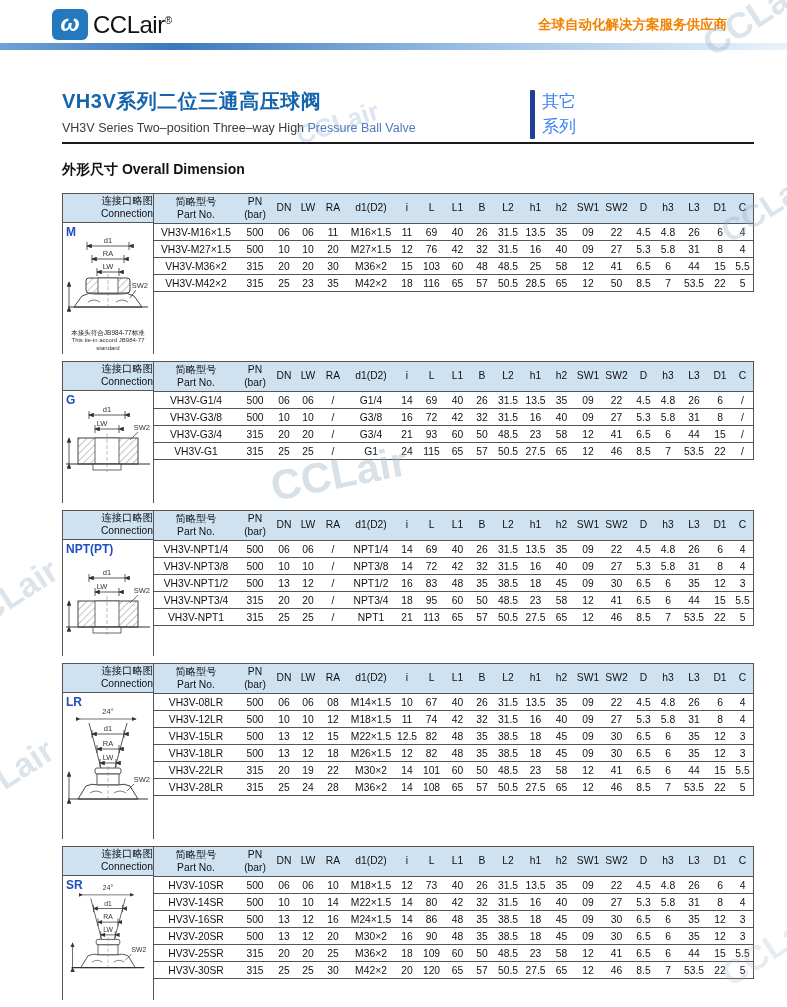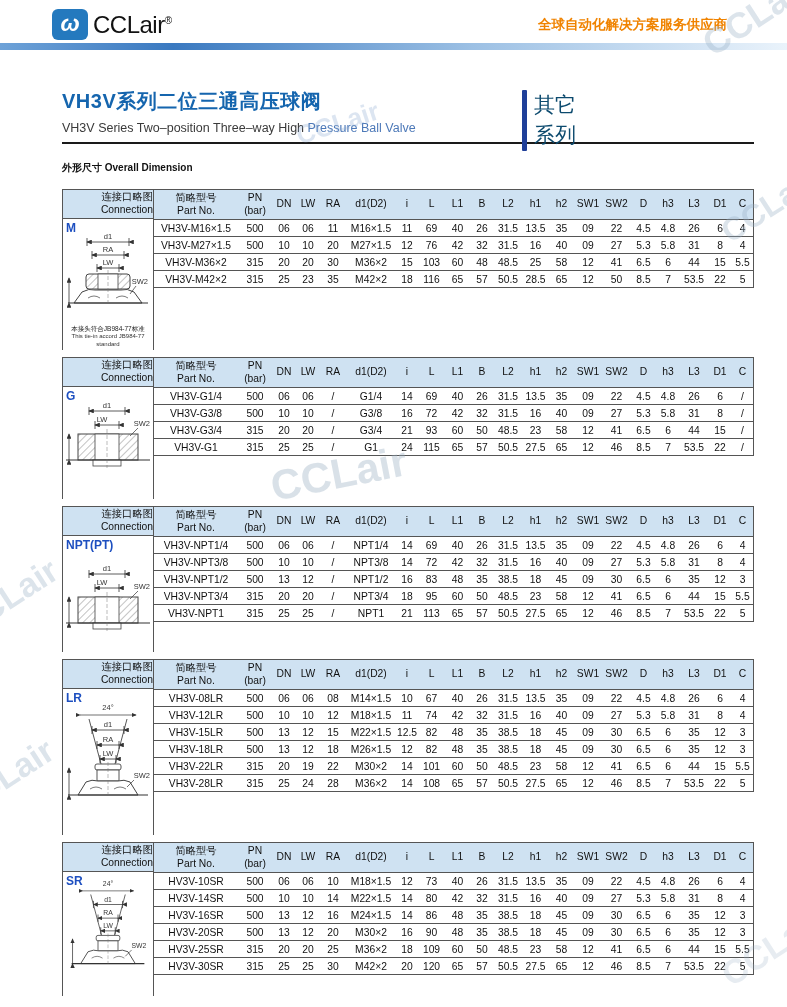--- a/index.html
+++ b/index.html
@@ -24,23 +24,23 @@
   .brand sup{font-size:10px; vertical-align:super;}
   .slogan{font-size:13.5px; font-weight:bold; color:var(--slogan-orange);}
   .top-bar{height:7px; background:linear-gradient(90deg,#6ea2d8 0%,#3a79c0 22%,#9cc0e4 60%,#eaf3fb 100%);}
   
   .title-wrap{width:692px; margin:38px 0 0 62px; position:relative; border-bottom:2px solid var(--rule); padding-bottom:7px;}
   .title-cn{font-size:20px; font-weight:bold; color:var(--title-blue); letter-spacing:0.5px;}
   .title-en{font-size:12.5px; margin-top:6px; color:#3a3a3a;}
   .title-en .en2{color:#4d79b8;}
   .side-tab{position:absolute; right:178px; top:2px; display:flex; gap:7px;}
   .side-tab .bar{width:5px; background:#1f3f99; border-radius:1px;}
-  .side-tab .txt{font-family:"Liberation Serif", serif; font-size:21px; line-height:1.45; color:#0c4a6e;}
+  .side-tab .txt{font-family:"Liberation Serif", serif; font-size:17px; line-height:1.45; color:#3b82f6;}
   
-  .section-h{margin:17px 8px 0 62px; font-size:10px; font-weight:bold; color:#111;}
+  .section-h{margin:17px 8px 0 62px; font-size:14px; font-weight:bold; color:#111;}
   
   .blocks{margin-top:14px;}
   .block{display:flex; width:692px; margin:0 0 7px 62px; background:#fff;}
   .conn-col{width:92px; flex:none; border-left:1px solid var(--line); border-right:1px solid var(--line);}
   .conn-header{
     height:30px; background:var(--header-bg); border-top:1px solid var(--line); border-bottom:1px solid var(--line);
     font-size:10.3px; text-align:right; display:flex; flex-direction:column; justify-content:center; line-height:1.25; color:#111;
   }
   .conn-body{position:relative; padding:1px 0 2px 0; text-align:center;}
   .conn-label{position:absolute; left:3px; top:2px; font-size:12px; font-weight:bold; color:var(--label-blue);}

